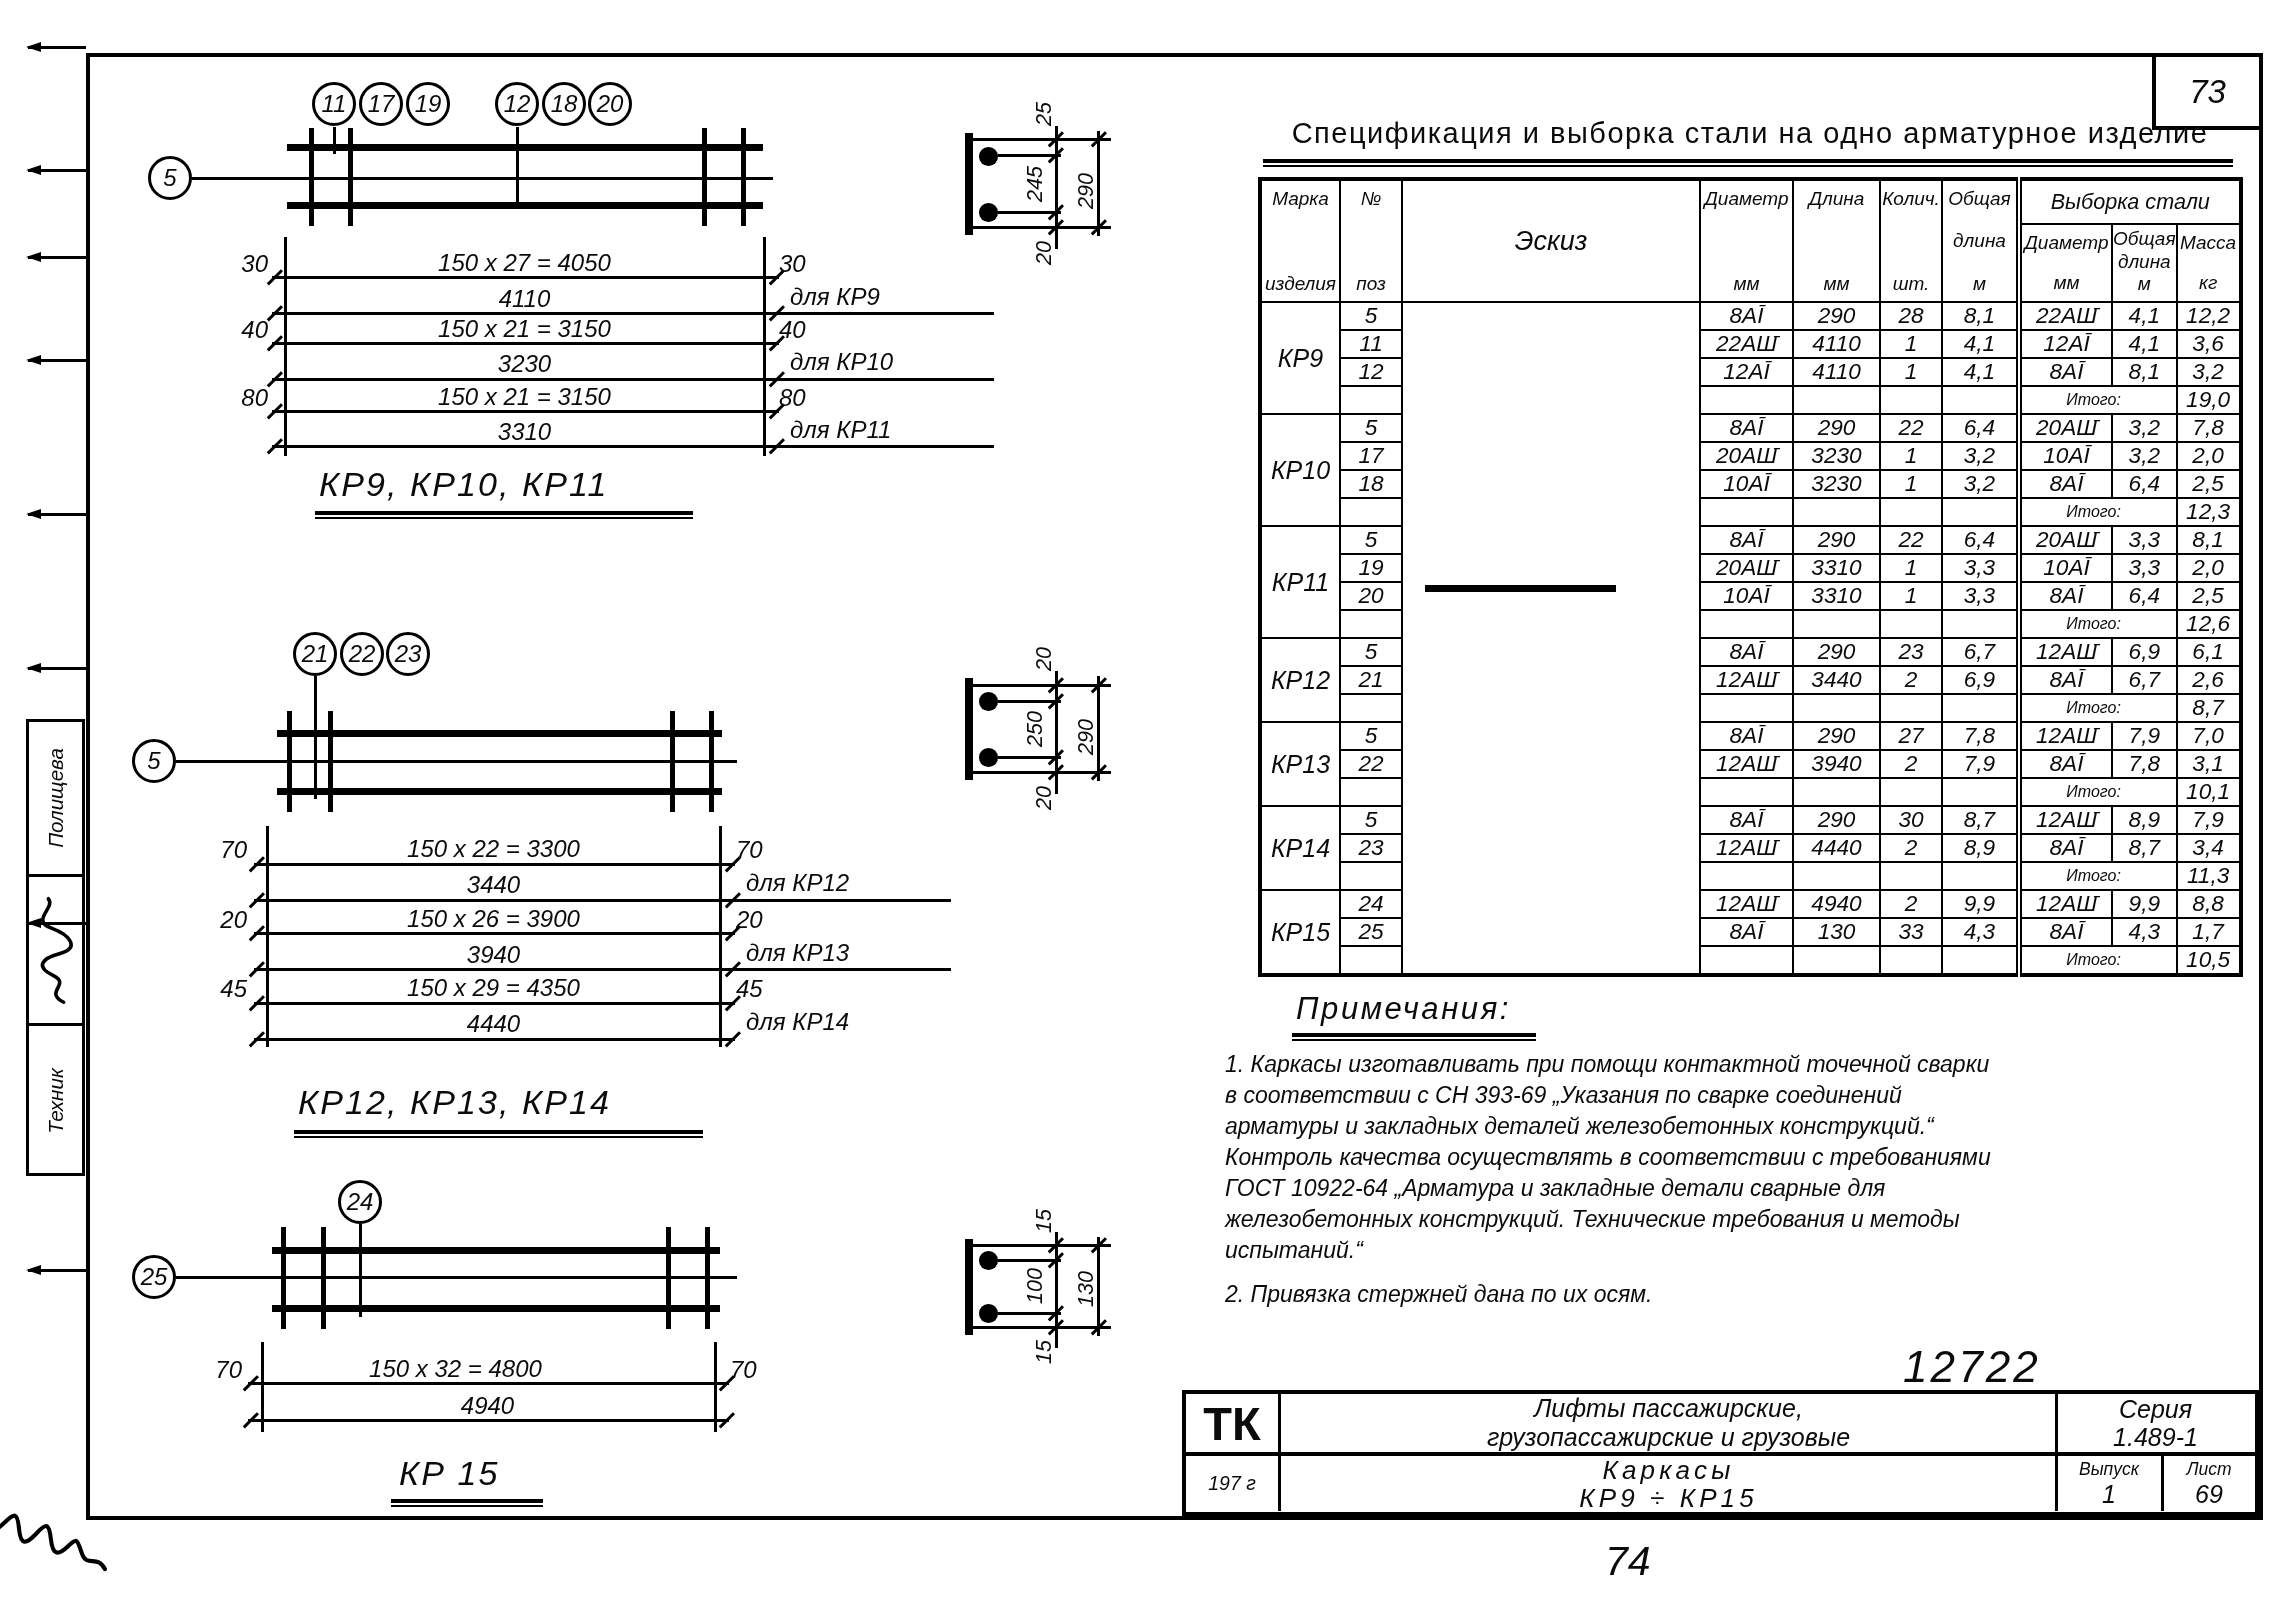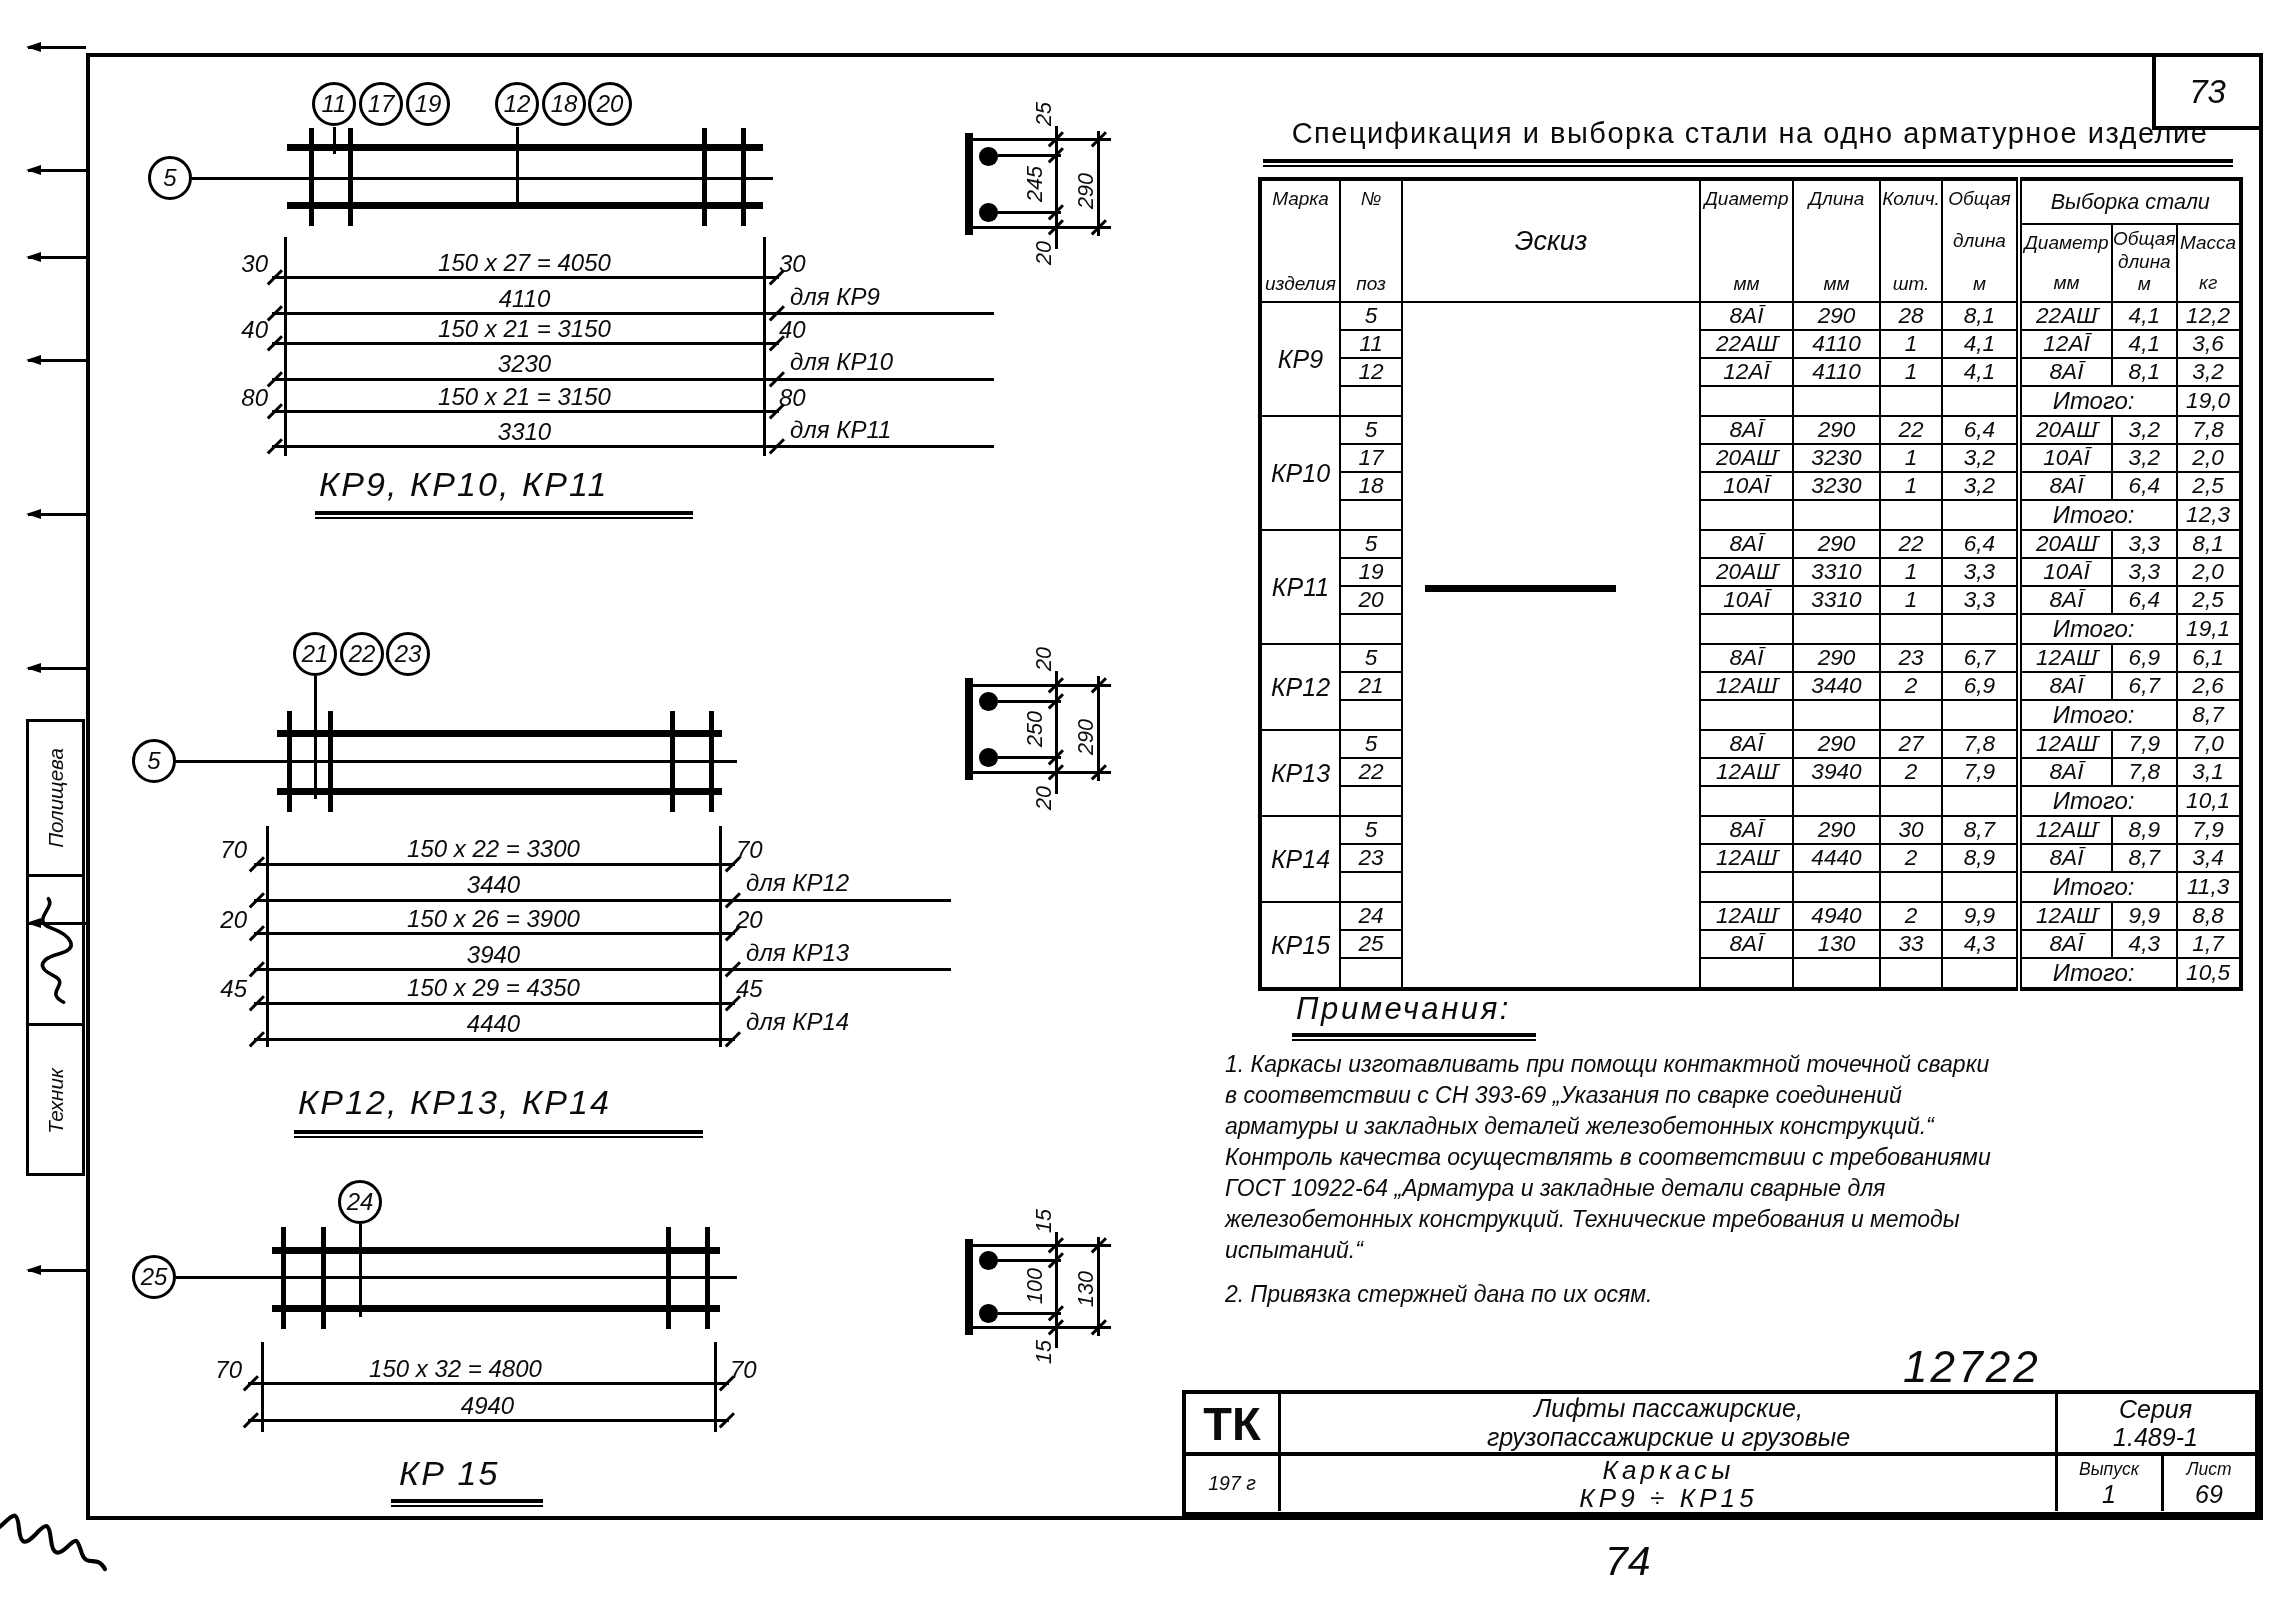--- a/index.html
+++ b/index.html
@@ -40,21 +40,21 @@
   #spec{position:absolute;left:1258px;top:177px;border-collapse:collapse;table-layout:fixed;
         font-style:italic;border:4.6px solid #000;}
   #spec td,#spec th{border:2.6px solid #000;padding:0;text-align:center;vertical-align:middle;
         font-weight:normal;overflow:hidden;}
   #spec th{font-size:19px;}
   #spec th .w{display:block;line-height:22.6px;}
   #spec .hsp{height:100%;display:flex;flex-direction:column;justify-content:space-between;padding:5.1px 0 4.1px 0;box-sizing:border-box;}
   .cn{font-size:22.6px;}
   .mk{font-size:25px;}
   .vb{border-left:6.2px double #000 !important;margin-left:26px;}
-  .it{text-align:center;padding-right:10.3px !important;font-size:24px;}
+  .it{text-align:center;padding-right:10.3px !important;font-size:16px;}
   .ge td{border-bottom-width:4.6px;}
   .ek{position:relative;}
   .sk{position:absolute;left:21.6px;top:282px;width:191px;height:7.2px;background:#000;}
   .ttitle{position:absolute;left:1260px;top:117px;width:980px;text-align:center;
           font-size:29px;letter-spacing:1.5px;white-space:nowrap;}
   .ntitle{position:absolute;left:1296px;top:991px;font-size:31px;font-style:italic;letter-spacing:2.6px;}
   .nbody{position:absolute;width:1034px;font-size:23px;font-style:italic;line-height:31px;white-space:pre-line;}
   .hand{font-style:italic;}
   
   .tb{position:absolute;left:1182px;top:1390px;width:1077px;height:126px;border:4.6px solid #000;box-sizing:border-box;}
@@ -500,21 +500,21 @@
           <td class="cn">6,4</td>
           <td class="cn">2,5</td>
     </tr>
     <tr style="height:27px" class="ge">
       <td></td>
           <td></td>
           <td></td>
           <td></td>
           <td></td>
       <td colspan="2" class="it vb">Итого:</td>
-      <td class="cn">19,1</td>
+      <td class="cn">12,6</td>
     </tr>
 
     <tr style="height:27px">
       <td rowspan="3" class="mk">КР12</td>
       <td class="cn">5</td>
           <td class="cn">8АĪ</td>
           <td class="cn">290</td>
           <td class="cn">23</td>
           <td class="cn">6,7</td>
           <td class="cn vb">12АШ̄</td>

